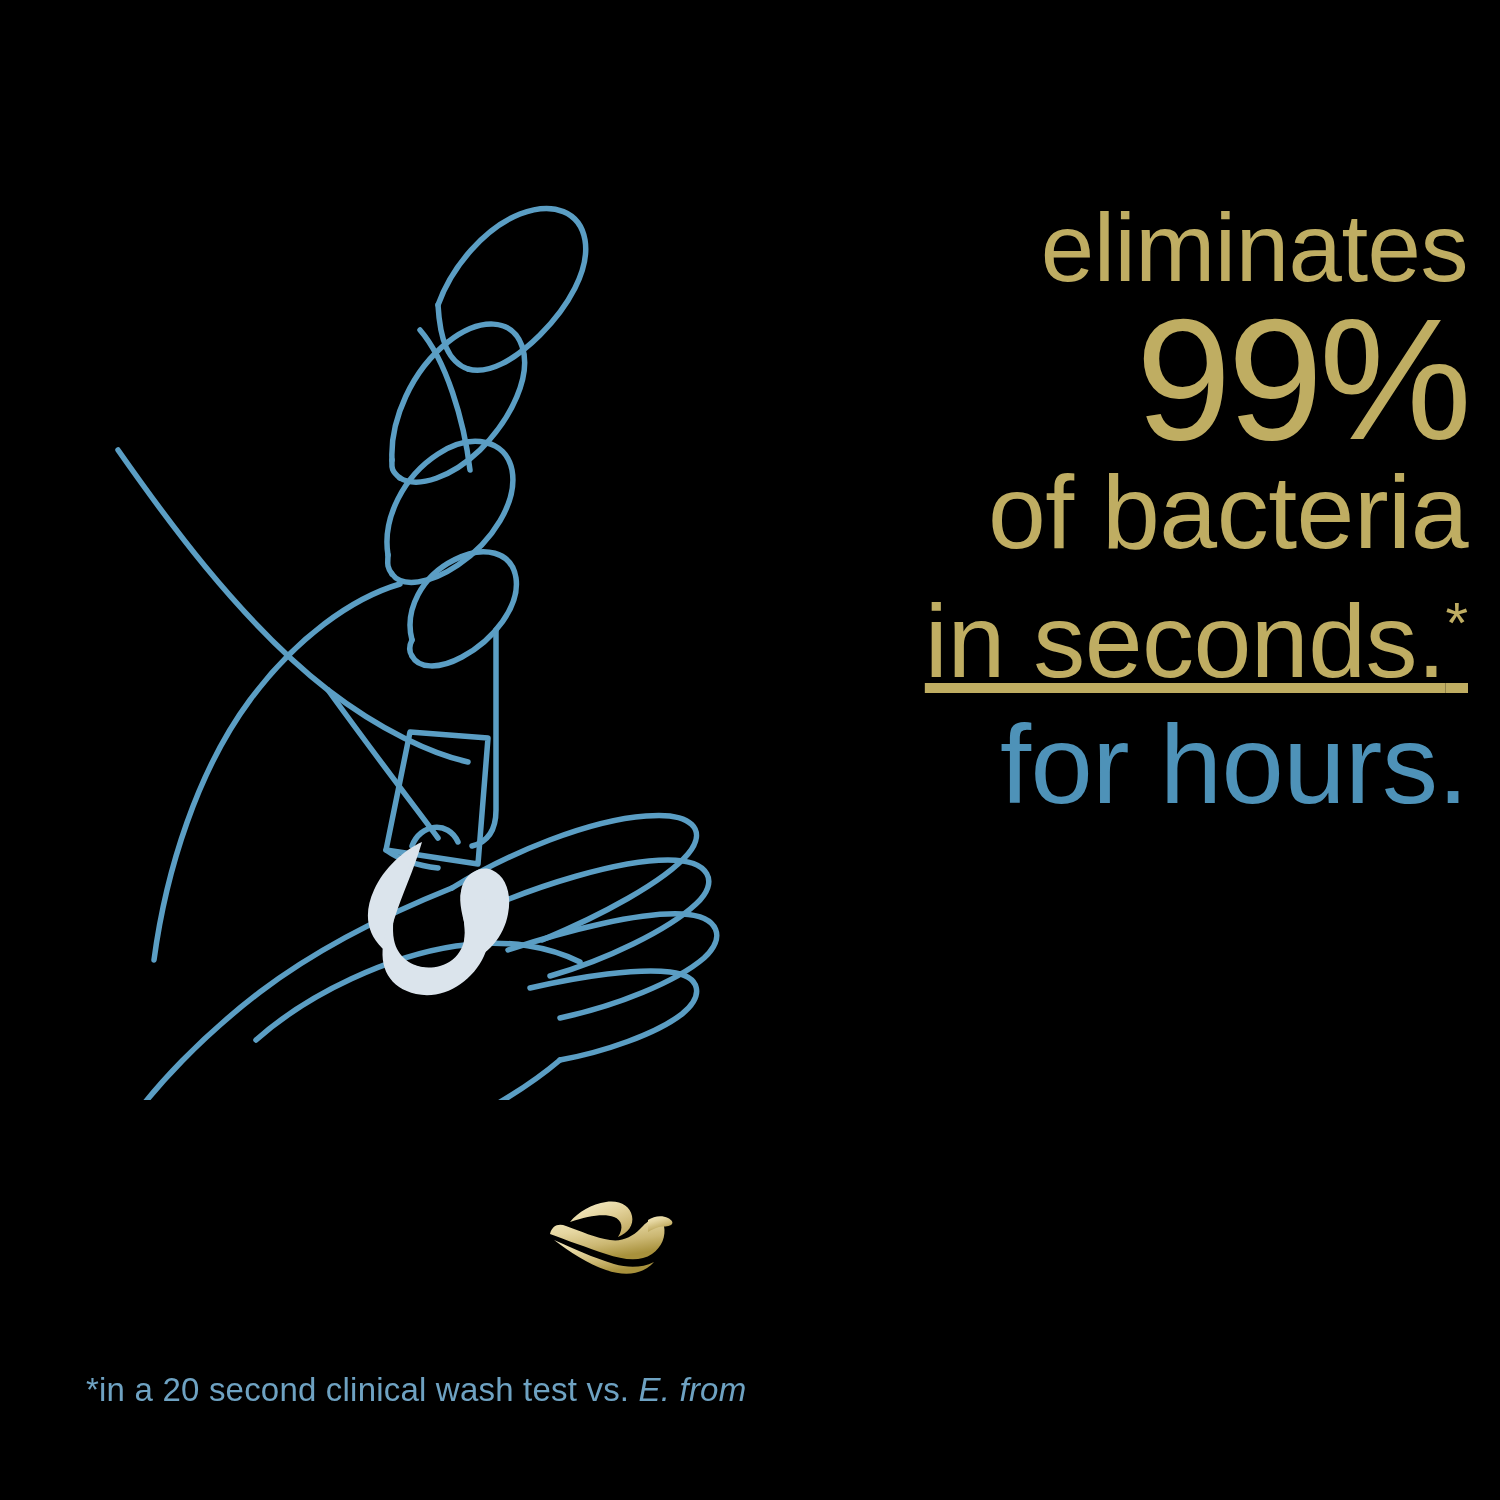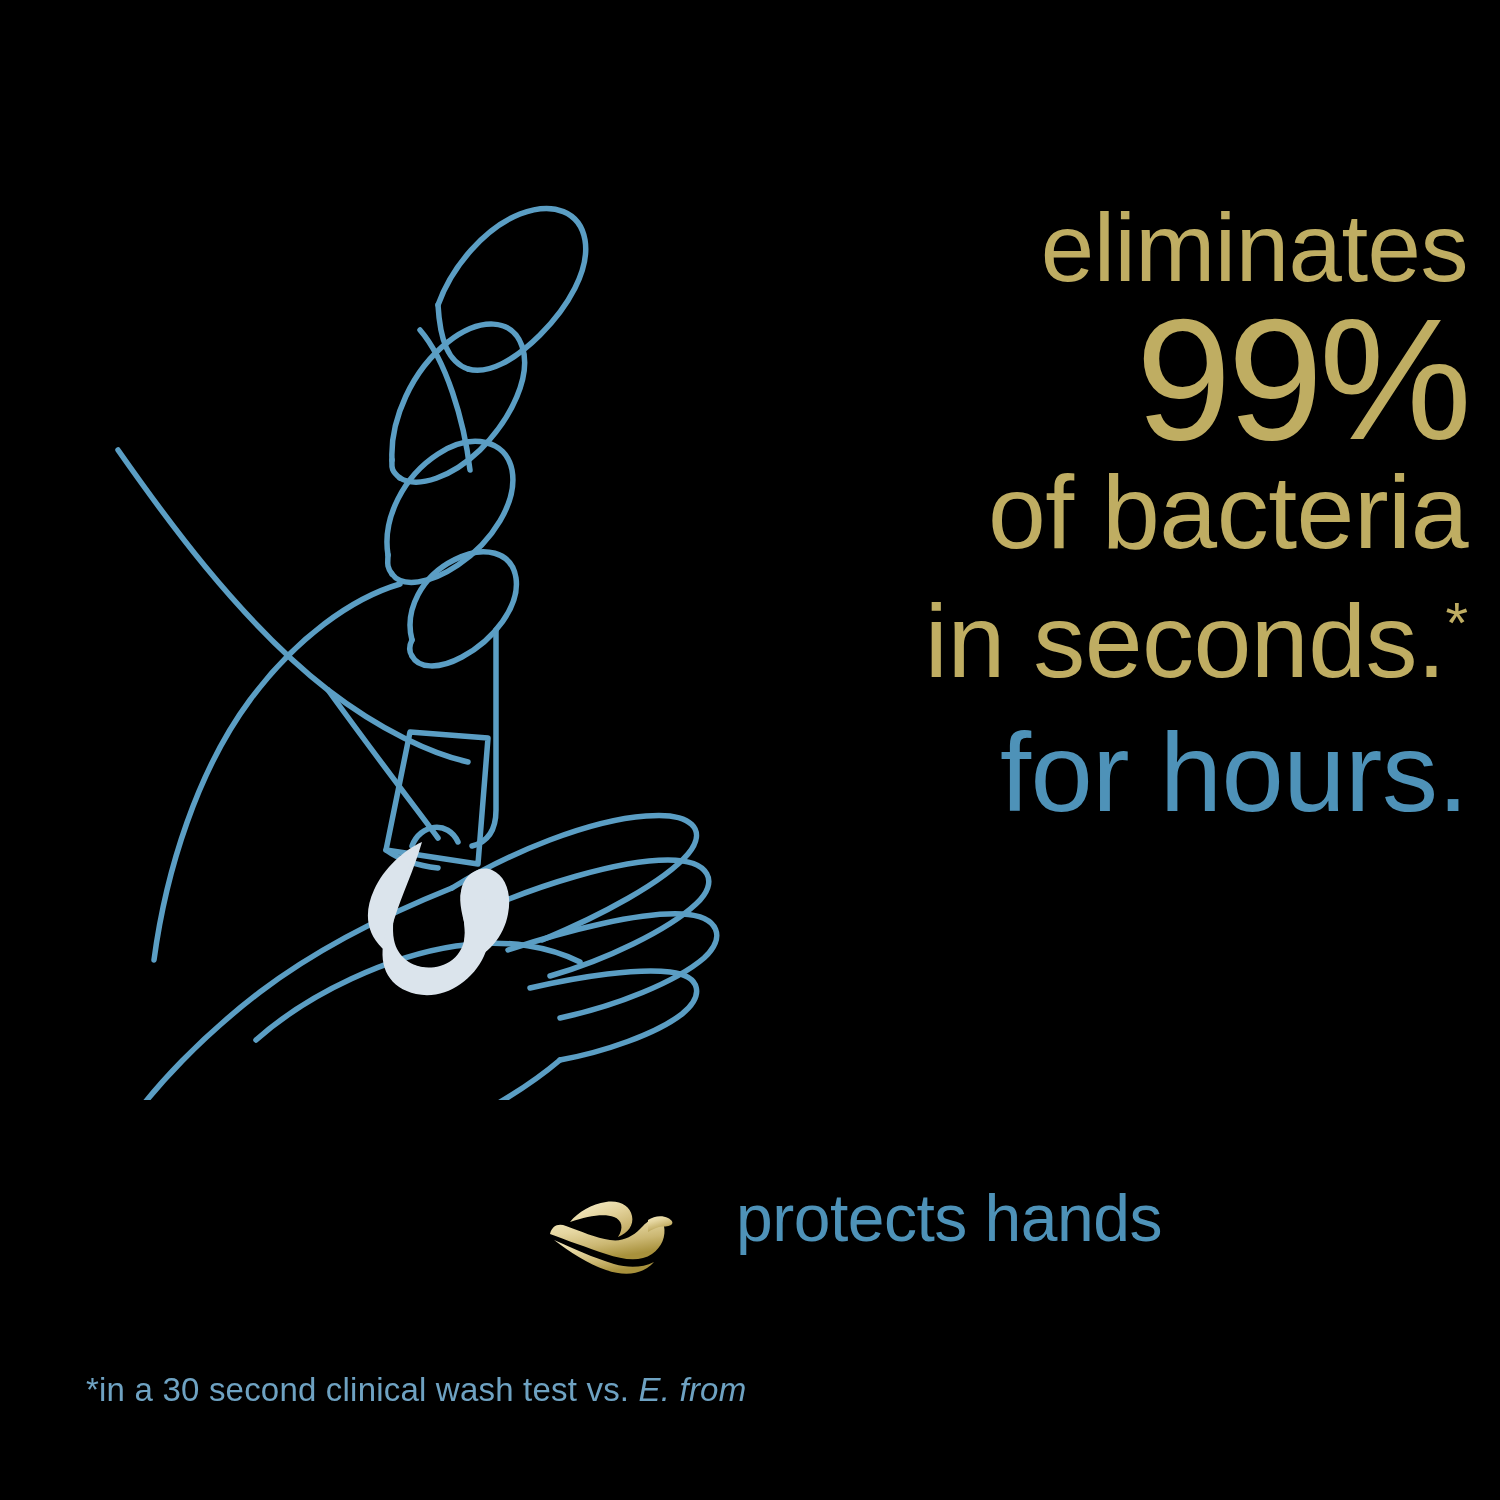--- a/index.html
+++ b/index.html
@@ -57,21 +57,22 @@
     margin-bottom: -10px;
   }
   .line-bacteria {
     font-size: 104px;
     line-height: 116px;
     margin-bottom: -6px;
   }
   .line-seconds {
     font-size: 104px;
     line-height: 118px;
-    margin-bottom: 10px;
+    margin-bottom: 2px;
+    text-decoration: underline;
   }
   .line-seconds .star {
     font-size: 58px;
     vertical-align: 34px;
     letter-spacing: 0;
   }
   .line-moisturizes {
     font-size: 112px;
     line-height: 126px;
     margin-bottom: -4px;
@@ -262,19 +263,18 @@
 
         <path d="M104 24
                  C 110 20, 118 19, 124 22
                  C 128 24, 130 27, 127 29
                  C 124 31, 119 30, 115 31
                  C 111 32, 107 34, 104 36 Z" fill="url(#doveGrad)"></path>
       </svg>
     </div>
 
     <div id="protects-text">
-      <span class="pt-line">protects hands</span>
     </div>
   </div>
 
-  <div id="footnote"><span>*in a 30 second clinical wash test vs. </span><span class="ital">E. from</span></div>
+  <div id="footnote"><span>*in a 20 second clinical wash test vs. </span><span class="ital">E. from</span></div>
 
 </div>
 
 </body></html>

